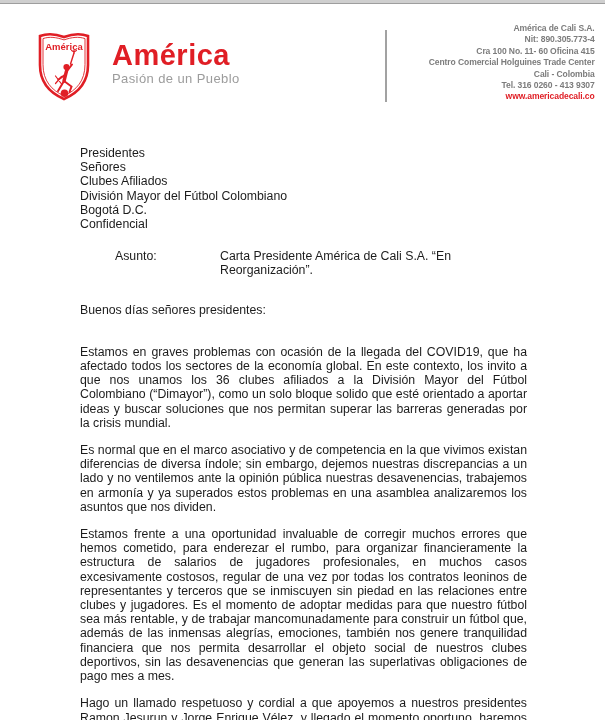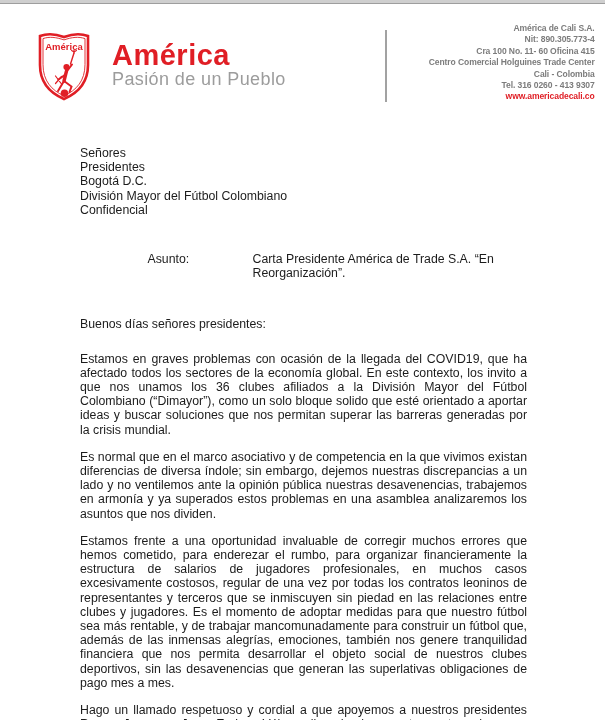--- a/index.html
+++ b/index.html
@@ -11,45 +11,45 @@
     position:absolute;top:0;left:0;width:605px;height:3px;
     background:#cfcfcf;border-bottom:1px solid #9e9e9e;
   }
   
   .crest{position:absolute;left:38px;top:31px;width:52px;height:70px;}
   .brand{position:absolute;left:112px;top:41px;}
   .brand-name{
     font-size:29px;font-weight:bold;color:#e01e25;letter-spacing:0.5px;line-height:28px;
   }
   .brand-tagline{
-    font-size:18px;color:#9c9c9c;letter-spacing:0.4px;margin-top:2px;line-height:16px;
+    font-size:13px;color:#9c9c9c;letter-spacing:0.4px;margin-top:2px;line-height:16px;
   }
   .header-divider{
     position:absolute;left:385px;top:30px;width:2px;height:72px;background:#a2a2a2;
   }
   .contact{
     position:absolute;right:10px;top:23px;text-align:right;
     font-size:9px;font-weight:bold;color:#7c7c7c;line-height:11.4px;
     letter-spacing:-0.1px;transform:scaleX(0.95);transform-origin:100% 0;
     white-space:nowrap;
   }
   .contact .website{color:#e01e25;text-decoration:none;display:block;}
   
   .letter{
     position:absolute;left:80px;top:120px;width:447px;
     font-size:12.3px;line-height:14.2px;color:#1c1c1c;
   }
   .recipients{margin-top:26px;}
   .confidential{}
-  .subject-row{display:flex;margin-top:35px;padding-left:35px;justify-content:center;}
+  .subject-row{display:flex;margin-top:18px;padding-left:35px;}
   .subject-label{width:105px;flex:0 0 105px;}
   .subject-text{width:242px;flex:0 0 242px;}
-  .salutation{margin-top:37px;}
+  .salutation{margin-top:25px;}
   .paragraphs p{margin:13px 0 0 0;text-align:justify;}
-  .paragraphs p:first-child{margin-top:20px;}
+  .paragraphs p:first-child{margin-top:28px;}
 </style>
 </head>
 <body>
 
 <div class="top-strip"></div>
 
 <div>
 
   <svg class="crest" viewBox="0 0 52 70">
     <path d="M2,5 C10,2 18,3 26,6 C34,3 42,2 50,5 L50,34 C50,52 40,62 26,68 C12,62 2,52 2,34 Z" fill="#ffffff" stroke="#e01e25" stroke-width="2.6"></path>
@@ -84,30 +84,31 @@
     <div>Cali - Colombia</div>
     <div>Tel. 316 0260 - 413 9307</div>
     <a class="website" href="#">www.americadecali.co</a>
   </div>
 </div>
 
 <div class="letter">
 
 
   <div class="recipients">
+    <div>Presidentes</div>
     <div>Señores</div>
-    <div>Presidentes</div>
+    <div>Clubes Afiliados</div>
+    <div>División Mayor del Fútbol Colombiano</div>
     <div>Bogotá D.C.</div>
-    <div>División Mayor del Fútbol Colombiano</div>
     <div class="confidential">Confidencial</div>
   </div>
 
   <div class="subject-row">
     <div class="subject-label">Asunto:</div>
-    <div class="subject-text">Carta Presidente América de Trade S.A. “En Reorganización”.</div>
+    <div class="subject-text">Carta Presidente América de Cali S.A. “En Reorganización”.</div>
   </div>
 
   <div class="salutation">Buenos días señores presidentes:</div>
 
   <div class="paragraphs">
     <p>Estamos en graves problemas con ocasión de la llegada del COVID19, que ha afectado todos los sectores de la economía global. En este contexto, los invito a que nos unamos los 36 clubes afiliados a la División Mayor del Fútbol Colombiano (“Dimayor”), como un solo bloque solido que esté orientado a aportar ideas y buscar soluciones que nos permitan superar las barreras generadas por la crisis mundial.</p>
     <p>Es normal que en el marco asociativo y de competencia en la que vivimos existan diferencias de diversa índole; sin embargo, dejemos nuestras discrepancias a un lado y no ventilemos ante la opinión pública nuestras desavenencias, trabajemos en armonía y ya superados estos problemas en una asamblea analizaremos los asuntos que nos dividen.</p>
     <p>Estamos frente a una oportunidad invaluable de corregir muchos errores que hemos cometido, para enderezar el rumbo, para organizar financieramente la estructura de salarios de jugadores profesionales, en muchos casos excesivamente costosos, regular de una vez por todas los contratos leoninos de representantes y terceros que se inmiscuyen sin piedad en las relaciones entre clubes y jugadores. Es el momento de adoptar medidas para que nuestro fútbol sea más rentable, y de trabajar mancomunadamente para construir un fútbol que, además de las inmensas alegrías, emociones, también nos genere tranquilidad financiera que nos permita desarrollar el objeto social de nuestros clubes deportivos, sin las desavenencias que generan las superlativas obligaciones de pago mes a mes.</p>
     <p>Hago un llamado respetuoso y cordial a que apoyemos a nuestros presidentes Ramon Jesurun y Jorge Enrique Vélez, y llegado el momento oportuno, haremos un</p>
   </div>

